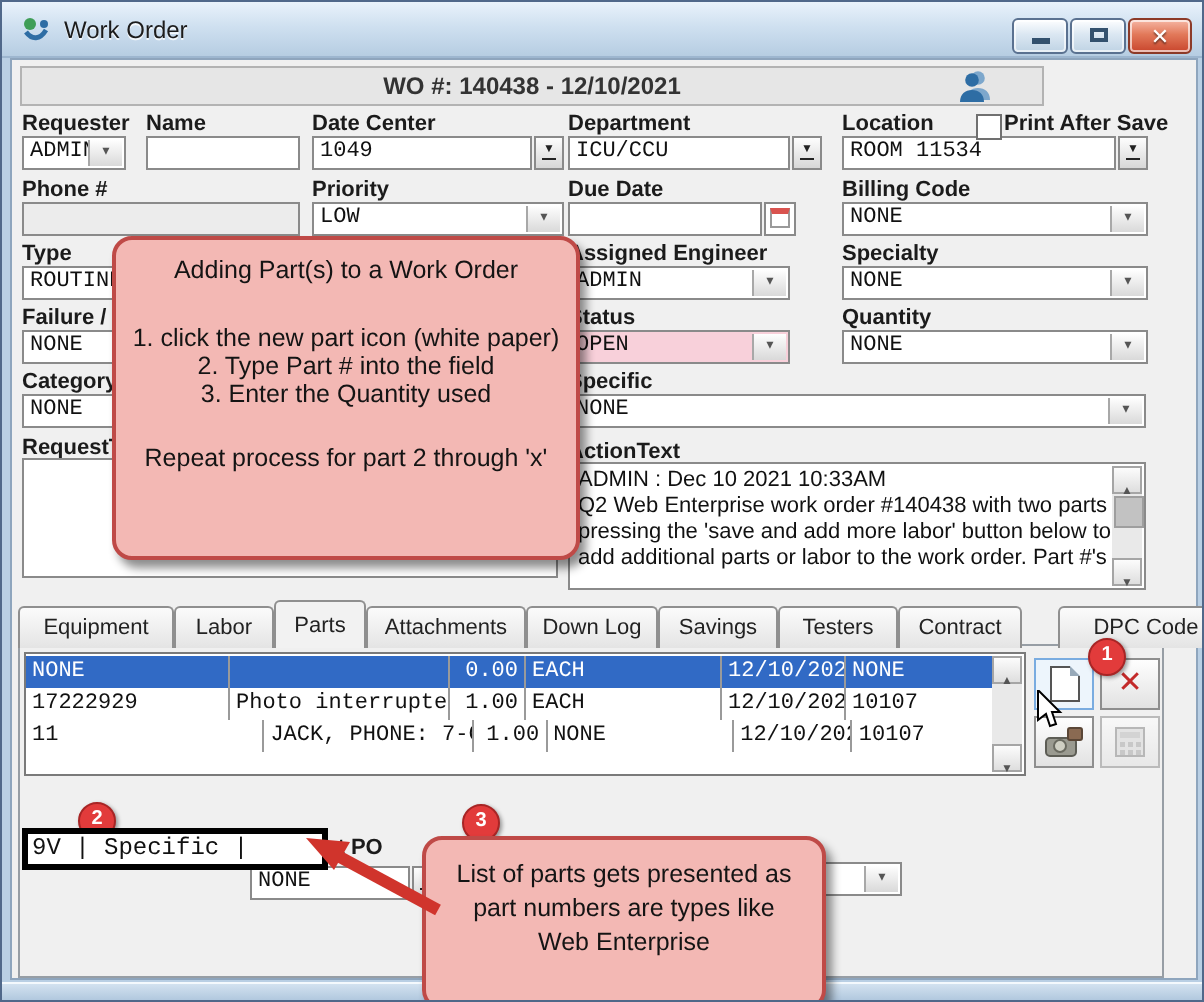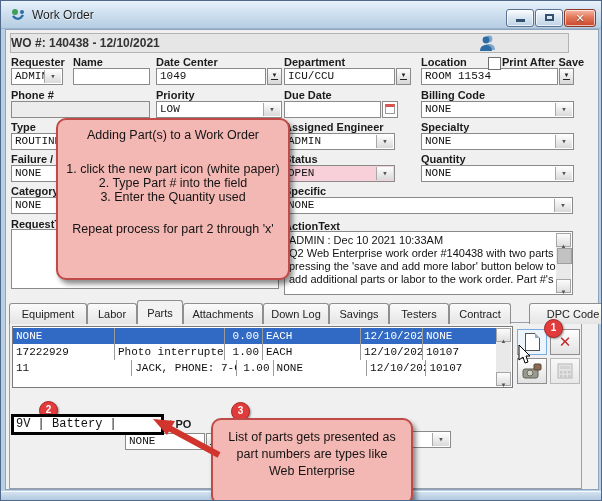--- a/index.html
+++ b/index.html
@@ -9,21 +9,21 @@
   
   .titlebar{left:0;top:0;width:602px;height:28px;background:linear-gradient(#e9f2fb,#cfe0f0 45%,#b6cde2);border-bottom:1px solid #9db6cf}
   .title{font-size:12px;color:#1c1c1c;text-shadow:0 1px 0 rgba(255,255,255,.8);white-space:nowrap}
   .wb{top:8px;height:18px;border:1px solid #5a7190;border-radius:3px;background:linear-gradient(#fdfeff,#dbe7f2 45%,#bfd3e4);box-shadow:inset 0 0 0 1px rgba(255,255,255,.65)}
   .wb.minb::after{content:"";display:block;width:9px;height:3px;background:#33516e;margin:9px auto 0}
   .wb.maxb::after{content:"";display:block;width:9px;height:7px;border:2px solid #33516e;margin:4px auto 0;box-sizing:border-box}
   .wb.closeb{background:linear-gradient(#f6b7a5,#e2795a 45%,#c8452c);border-color:#8c3a28}
   .wb.closeb::after{content:"✕";display:block;text-align:center;color:#fff;font:bold 11px/17px "DejaVu Sans",sans-serif;text-shadow:0 1px 1px rgba(0,0,0,.5)}
   
   .content{left:4px;top:28px;width:594px;height:461px;background:#f0f0f0;border:1px solid #8ea5bd}
-  .hdrstrip{left:9px;top:32px;width:559px;height:20px;background:#e6e6e6;border:1px solid #b3b3b3;
+  .hdrstrip{left:9px;top:32px;width:512px;height:20px;background:#e6e6e6;border:1px solid #b3b3b3;text-align:center;
             font-size:12px;font-weight:bold;color:#333;line-height:18px}
   .lbl{position:absolute;font-size:11px;font-weight:bold;color:#1b1b1b;white-space:nowrap}
   .fld{position:absolute;height:17px;background:#fff;border:1px solid #8a8a8a;font:11px/13px "Liberation Mono",monospace;color:#111;
        padding:1px 3px;white-space:nowrap;overflow:hidden;box-sizing:border-box}
   .fld.right{text-align:right}
   .fld.gray{background:#ececec}
   .fld.pink{background:#f8d0da}
   .cv{position:absolute;top:1px;right:1px;bottom:1px;width:16px;background:linear-gradient(#fefefe,#d9d9d9);border-left:1px solid #a8a8a8;text-align:center}
   .cv::after{content:"▾";font-size:9px;color:#555;line-height:13px}
   .db{position:absolute;width:15px;height:17px;background:linear-gradient(#fdfdfd,#d7d7d7);border:1px solid #8a8a8a;text-align:center;box-sizing:border-box}
@@ -234,21 +234,21 @@
   <svg class="a" style="left:517px;top:344px;z-index:70" width="16" height="20" viewBox="0 0 16 20">
     <polygon points="1,0 1,15 5,12 7,18 10,17 8,11 12,11" fill="#fff" stroke="#000" stroke-width="1"></polygon>
   </svg>
 
   <div class="lbl" style="left:12px;top:390px">Part #</div>
   <div class="fld" style="left:12px;top:401px;width:193px"><span>9v</span><span class="caret"></span></div>
   <div class="db" style="left:206px;top:401px"></div>
   <div class="badge" style="left:38px;top:400px;z-index:20">2</div>
 
   <div class="lbl" style="left:150px;top:417px;z-index:10">Part PO</div>
-  <div class="blackbox" style="left:10px;top:413px;width:153px;height:21px">9V | Battery |</div>
+  <div class="blackbox" style="left:10px;top:413px;width:153px;height:21px">9V | Specific |</div>
 
   <div class="fld" style="left:12px;top:432px;width:80px">NONE</div>
   <div class="db" style="left:93px;top:432px"></div>
   <div class="fld" style="left:124px;top:432px;width:80px;z-index:10">NONE</div>
   <div class="db" style="left:205px;top:432px;z-index:10"></div>
 
   <div class="lbl" style="left:225px;top:390px">Quantity</div>
   <div class="fld right" style="left:225px;top:401px;width:70px">0.00</div>
   <div class="badge" style="left:230px;top:401px;z-index:20">3</div>
 

